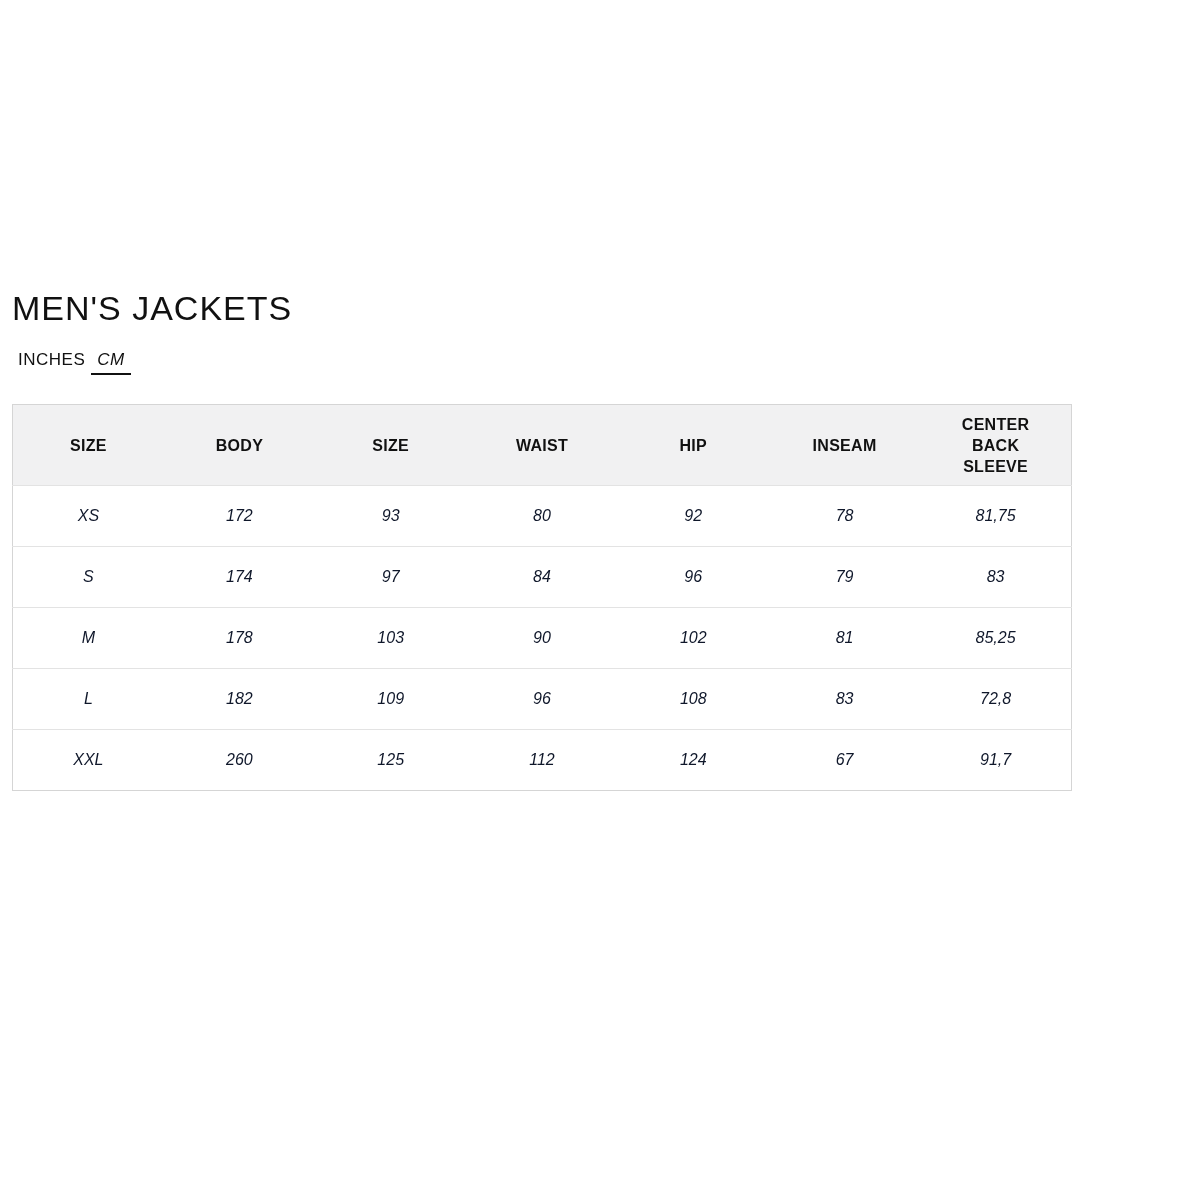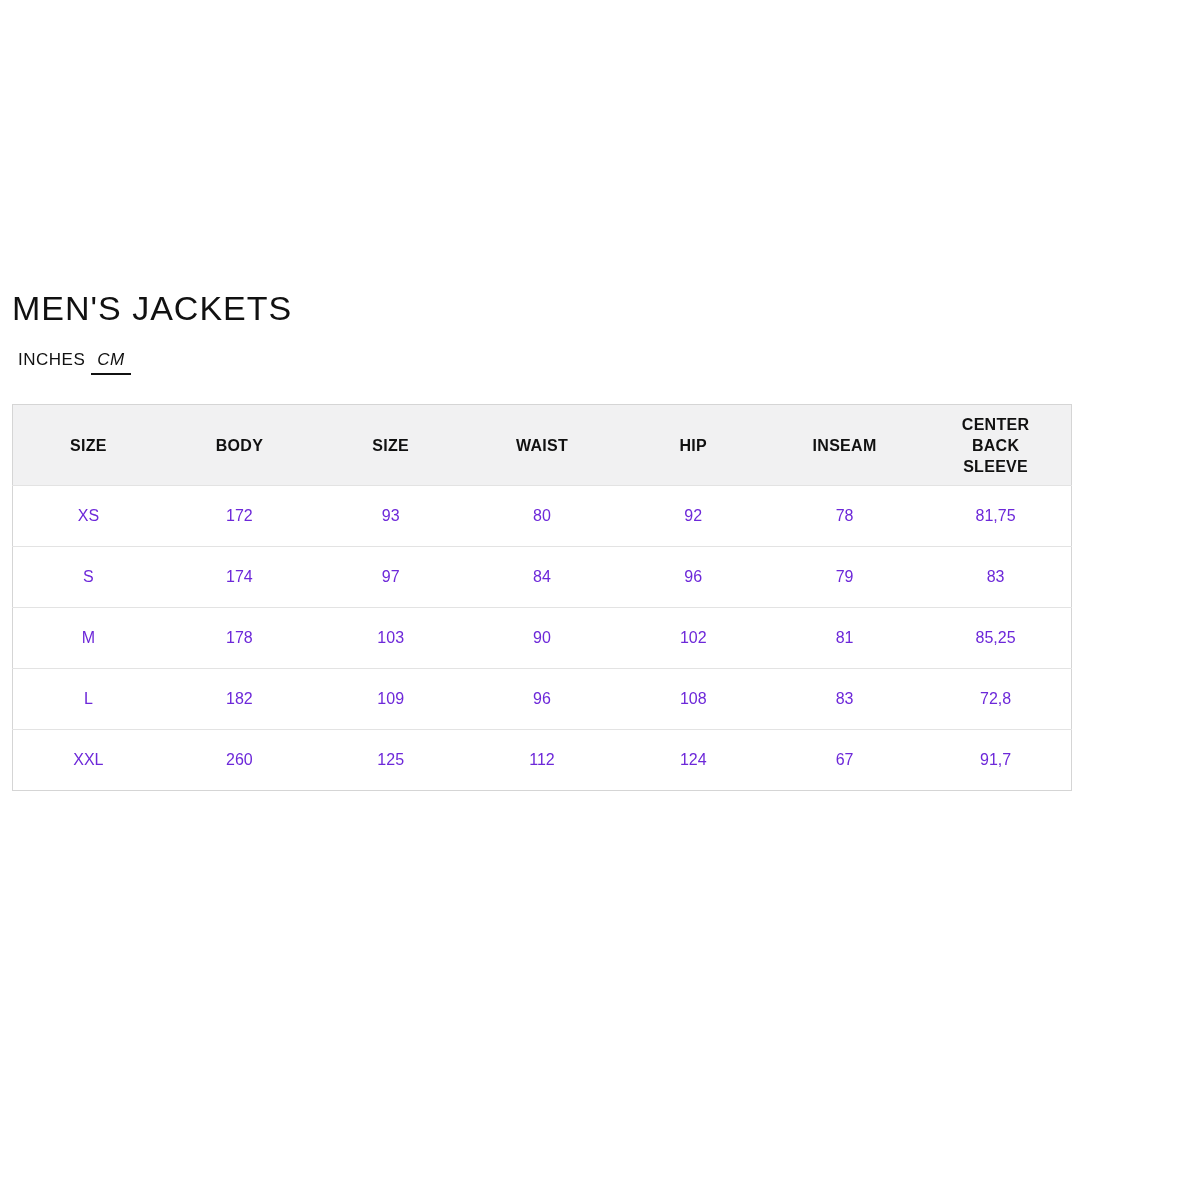--- a/index.html
+++ b/index.html
@@ -67,22 +67,23 @@
     color: #111111;
     line-height: 21px;
   }
   table.size-table tbody td {
     height: 60px;
     border-top: 1px solid #e3e3e3;
     text-align: center;
     vertical-align: middle;
     font-size: 16px;
     font-weight: 400;
-    color: #6d28d9;
+    color: #0f172a;
     padding: 0 4px;
+    font-style: italic;
   }
 </style>
 </head>
 <body>
 
 <div class="page">
 
   <h1 class="chart-title">MEN'S JACKETS</h1>
 
   <div class="unit-toggle">

